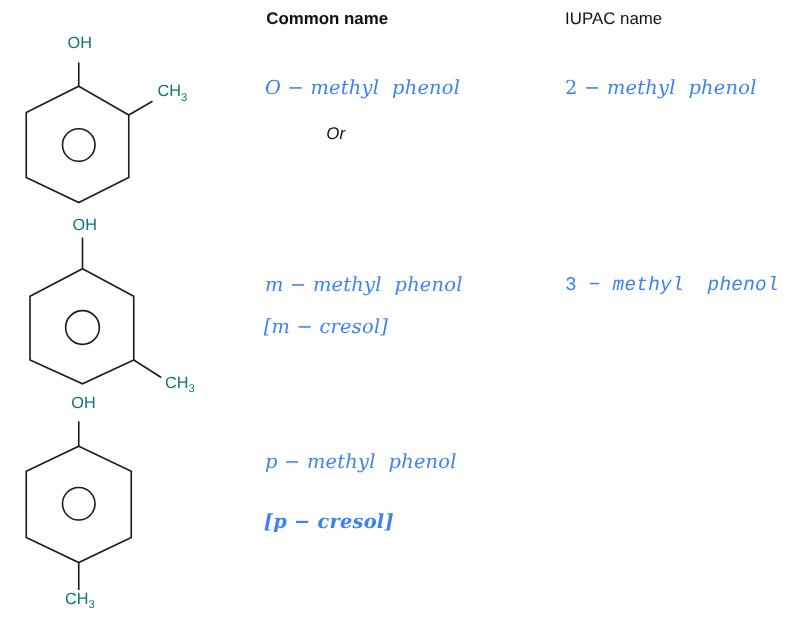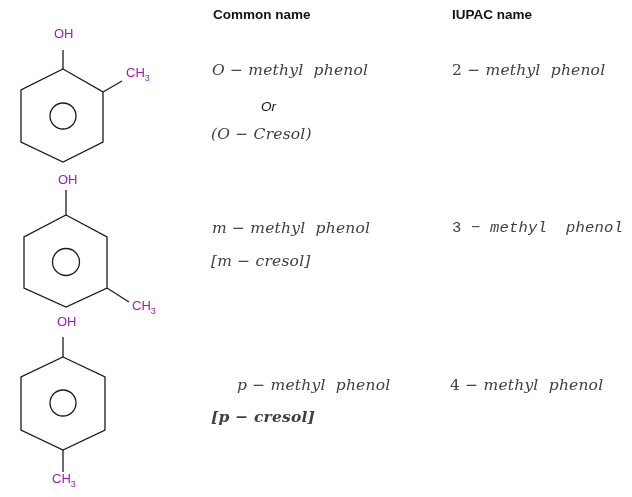--- a/index.html
+++ b/index.html
@@ -14,40 +14,40 @@
     overflow: hidden;
   }
   .drawing {
     position: absolute;
     left: 0; top: 0;
   }
   .drawing * { fill: none; stroke: #1c1c1c; stroke-width: 1.3; }
   .lbl {
     position: absolute;
     font-size: 13px;
-    color: #a21caf;
+    color: #0f766e;
     white-space: pre;
     line-height: 1.1;
   }
   .lbl sub {
     font-size: 9px;
     line-height: 1;
   }
   .head {
     position: absolute;
     font-size: 13.5px;
     color: #111111;
     white-space: pre;
   }
   .math {
     position: absolute;
     font-family: "DejaVu Serif", serif;
     font-style: italic;
     font-size: 15.5px;
-    color: #404040;
+    color: #3b82f6;
     white-space: pre;
     letter-spacing: 0.2px;
   }
   .math .num {
     font-style: normal;
   }
 </style>
 </head>
 <body>
 
@@ -77,28 +77,26 @@
   <div class="lbl" style="left:54px; top:27px;">OH</div>
   <div class="lbl" style="left:126px; top:66px;"><span>CH</span><sub>3</sub></div>
 
   <div class="lbl" style="left:58px; top:173px;">OH</div>
   <div class="lbl" style="left:132px; top:299px;"><span>CH</span><sub>3</sub></div>
 
   <div class="lbl" style="left:57px; top:315px;">OH</div>
   <div class="lbl" style="left:52px; top:472px;"><span>CH</span><sub>3</sub></div>
 
   <div class="head" style="left:213px; top:7px;font-weight:bold;">Common name</div>
-  <div class="head" style="left:452px; top:7px;font-weight:bold;">IUPAC name</div>
+  <div class="head" style="left:452px; top:7px;">IUPAC name</div>
 
   <div class="math" style="left:212px; top:61px;">O − methyl  phenol</div>
   <div class="head" style="left:261px; top:99px;font-style:italic;">Or</div>
-  <div class="math" style="left:211px; top:125px;">(O − Cresol)</div>
   <div class="math" style="left:452px; top:61px;text-align:center;"><span class="num">2</span><span> − methyl  phenol</span></div>
 
   <div class="math" style="left:211px; top:252px;">[m − cresol]</div>
   <div class="math" style="left:212px; top:219px;">m − methyl  phenol</div>
   <div class="math" style="left:452px; top:219px;font-family:Liberation Mono, monospace;"><span class="num">3</span><span> − methyl  phenol</span></div>
 
-  <div class="math" style="left:212px; top:376px;margin-left:25px;">p − methyl  phenol</div>
+  <div class="math" style="left:212px; top:360px;">p − methyl  phenol</div>
   <div class="math" style="left:211px; top:407px;font-weight:bold;">[p − cresol]</div>
-  <div class="math" style="left:450px; top:376px;"><span class="num">4</span><span> − methyl  phenol</span></div>
 
 </div>
 
 </body></html>

